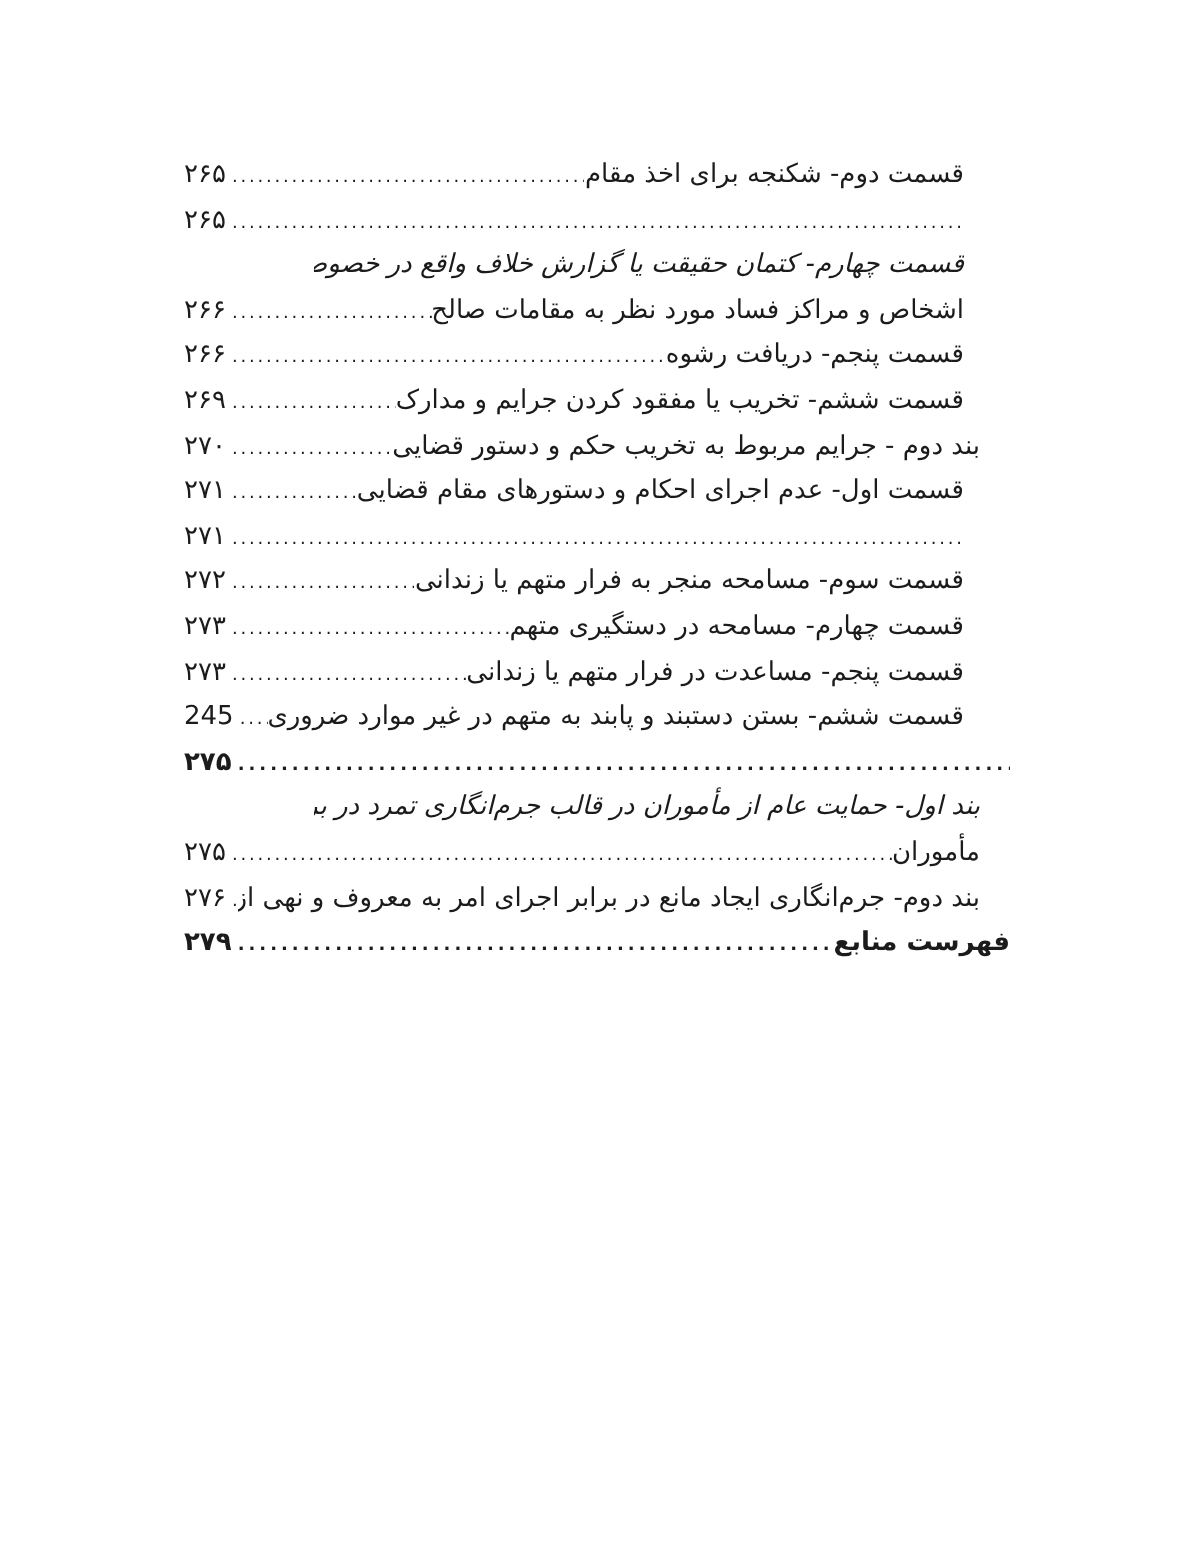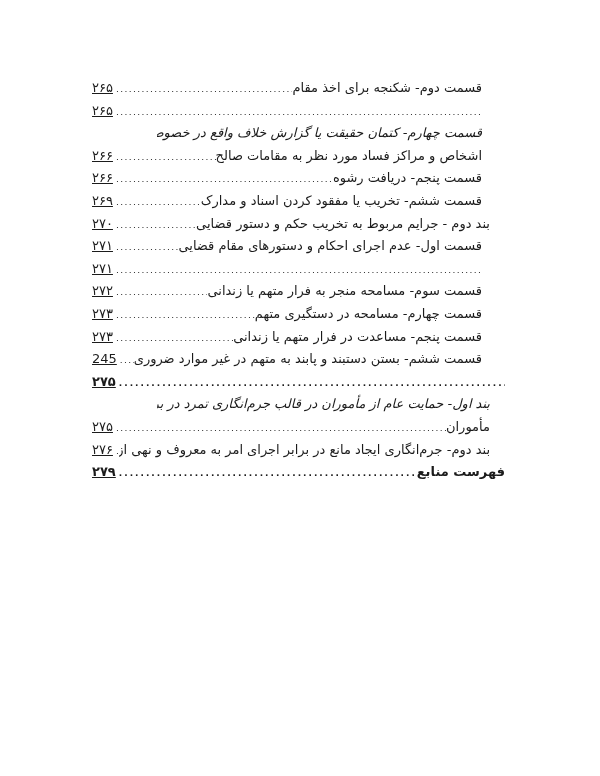--- a/index.html
+++ b/index.html
@@ -46,21 +46,20 @@
     text-align: left;
     font-size: 9px;
     letter-spacing: 1.4px;
     padding: 0 3px;
     color: #1b1b1b;
     align-self: baseline;
   }
   .toc-row .pagenum {
     white-space: nowrap;
     flex: 0 0 auto;
-    text-decoration: underline;
   }
   
   .level-dars   { margin-right: 0; }
   .level-band   { margin-right: 15px; }
   .level-qesmat { margin-right: 23px; }
   .bold { font-weight: 700; }
   .bold .leader { letter-spacing: 2px; }
   
   .toc-row.justify {
     display: block;
@@ -95,21 +94,21 @@
     <span class="title">اشخاص و مراکز فساد مورد نظر به مقامات صالح</span>
     <span class="leader">........................................................................................................................................................................................................</span>
     <span class="pagenum">۲۶۶</span>
   </div>
       <div class="toc-row level-qesmat">
     <span class="title">قسمت پنجم- دریافت رشوه</span>
     <span class="leader">........................................................................................................................................................................................................</span>
     <span class="pagenum">۲۶۶</span>
   </div>
       <div class="toc-row level-qesmat">
-    <span class="title">قسمت ششم- تخریب یا مفقود کردن اسناد و مدارک</span>
+    <span class="title">قسمت ششم- تخریب یا مفقود کردن جرایم و مدارک</span>
     <span class="leader">........................................................................................................................................................................................................</span>
     <span class="pagenum">۲۶۹</span>
   </div>
       <div class="toc-row level-band">
     <span class="title">بند دوم - جرایم مربوط به تخریب حکم و دستور قضایی</span>
     <span class="leader">........................................................................................................................................................................................................</span>
     <span class="pagenum">۲۷۰</span>
   </div>
       <div class="toc-row level-qesmat">
     <span class="title">قسمت اول- عدم اجرای احکام و دستورهای مقام قضایی</span>

